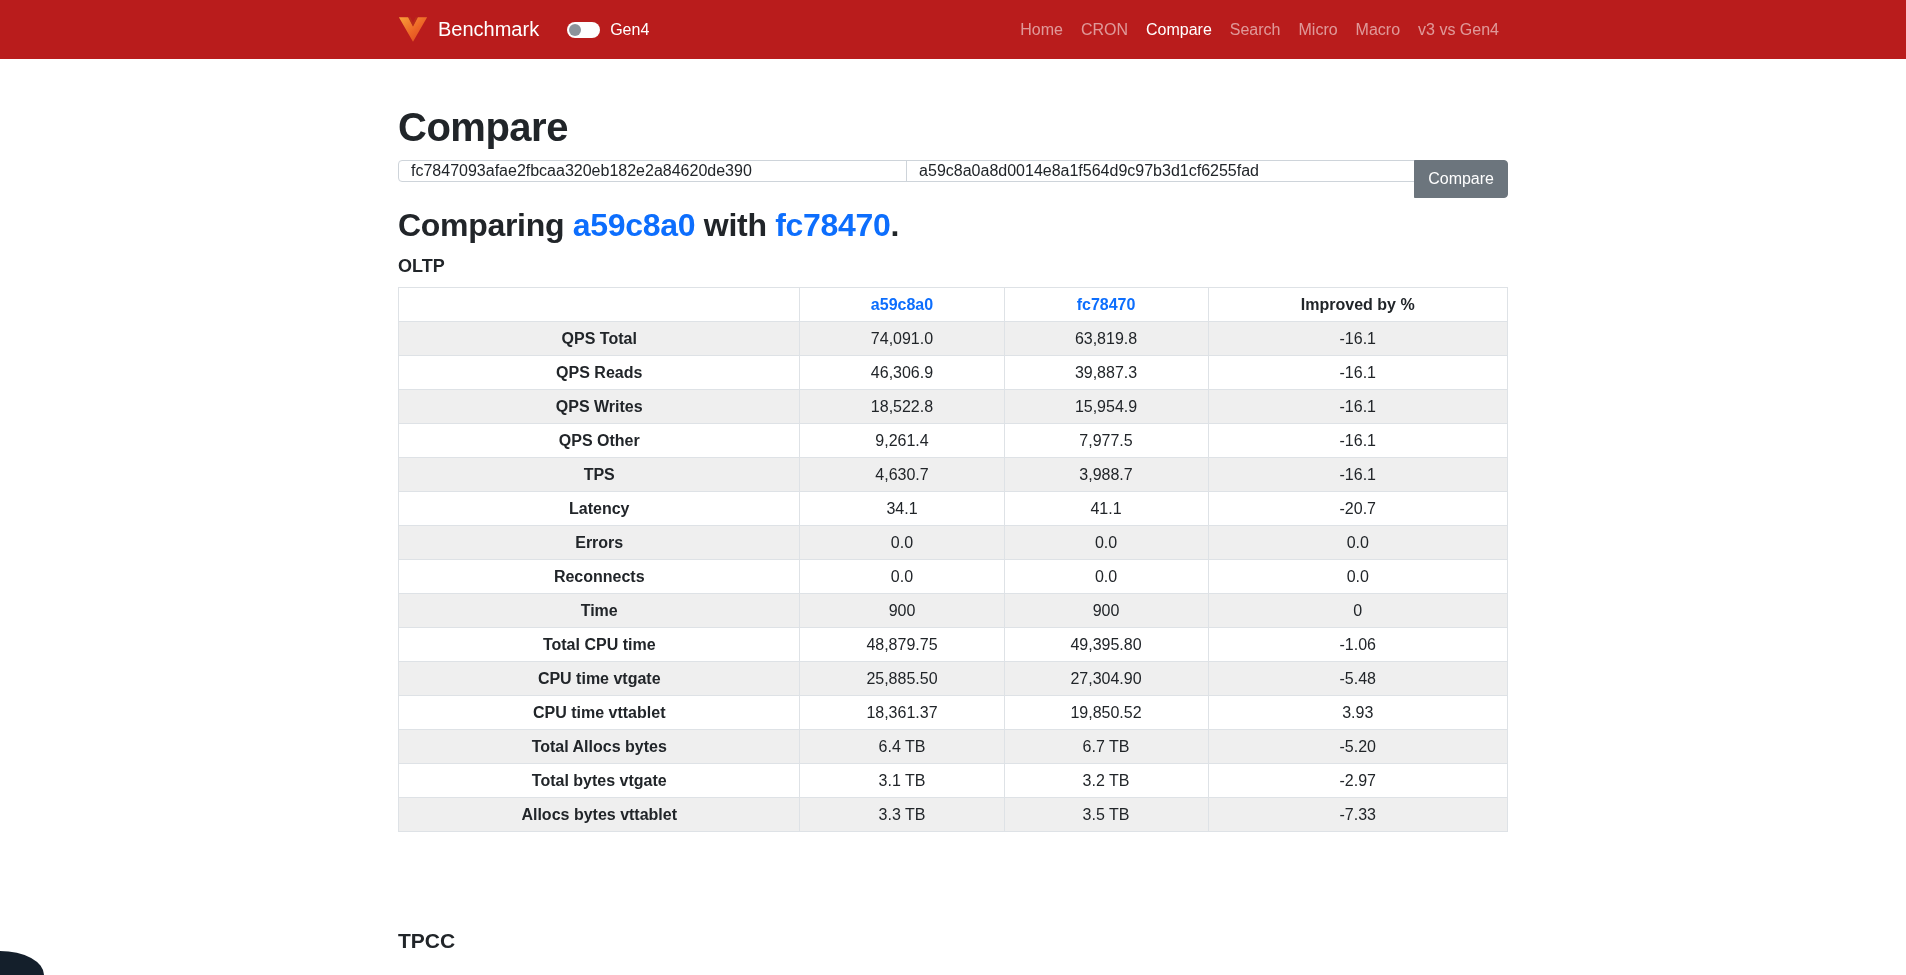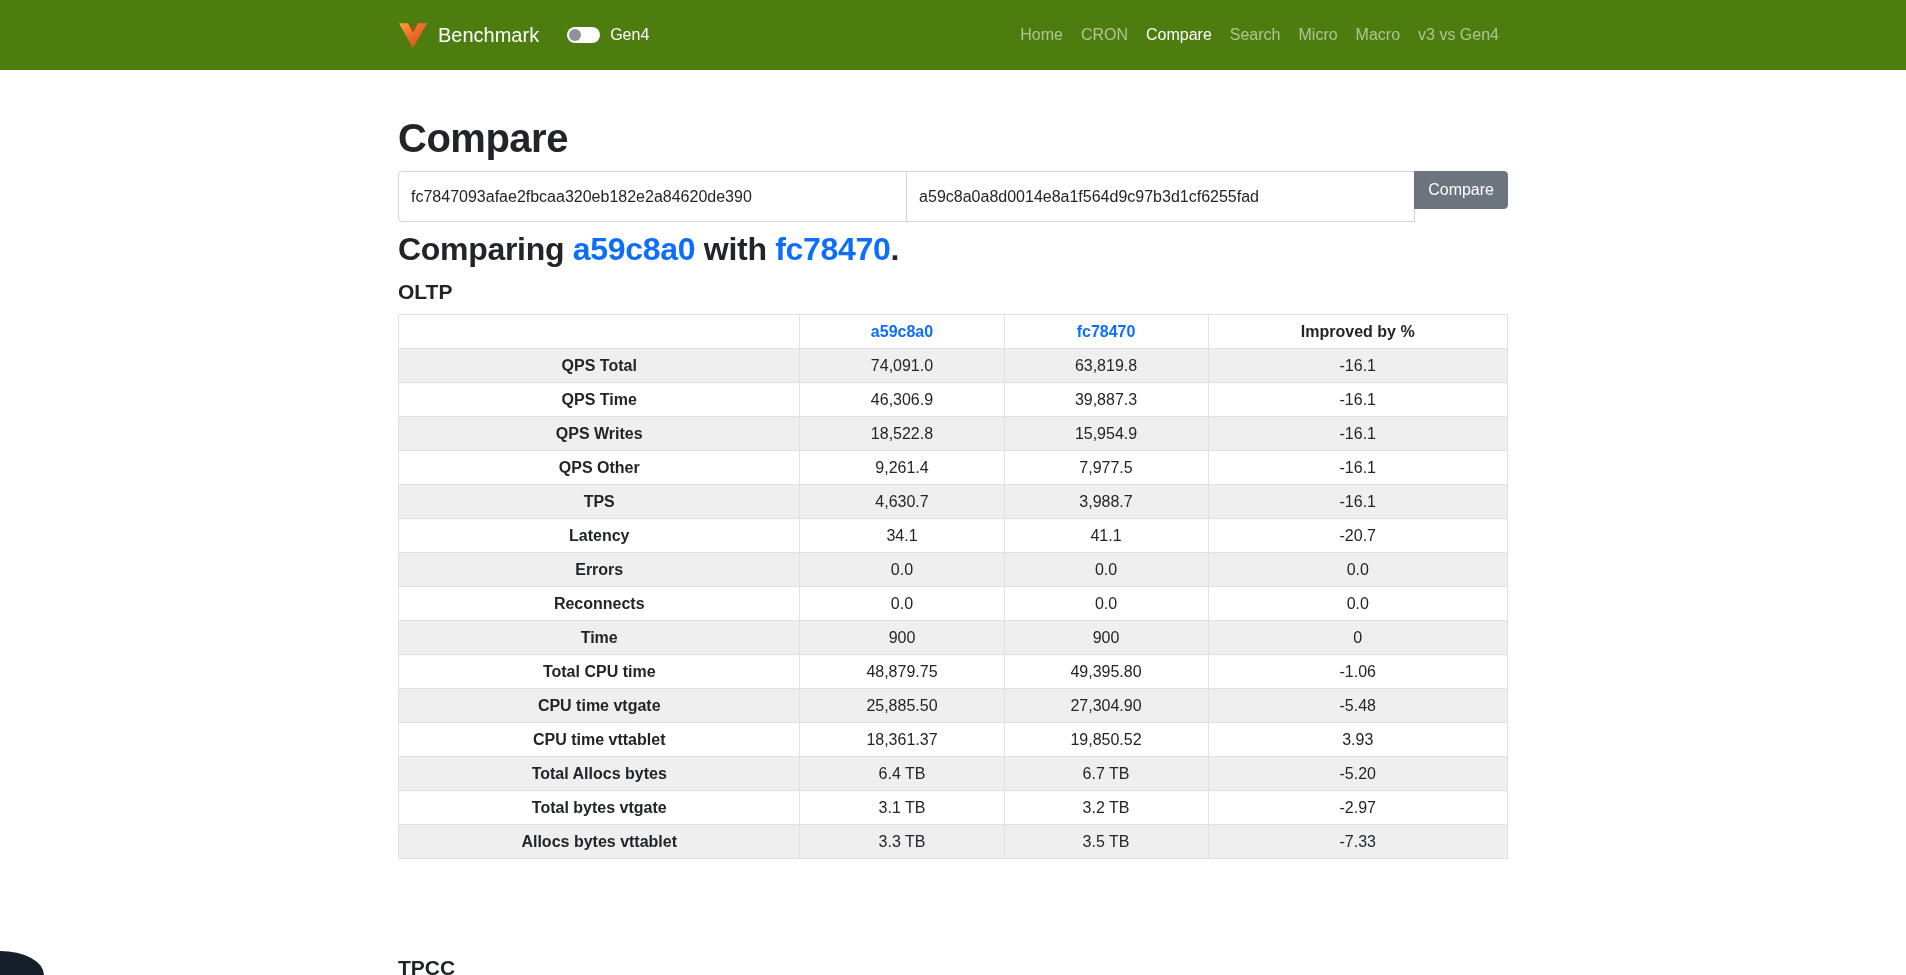--- a/index.html
+++ b/index.html
@@ -2,50 +2,50 @@
 <html><head>
 <meta charset="utf-8">
 <style>
   * { margin:0; padding:0; box-sizing:border-box; }
   html,body { width:1906px; height:975px; overflow:hidden; background:#fff;
     font-family:"Liberation Sans", sans-serif; color:#212529; }
 
   .container { max-width:1140px; margin:0 auto; padding:0 15px; }
 
   
-  .navbar { height:70px; background:#4d7c0f; }
+  .navbar { height:59px; background:#b91c1c; }
   .navbar .container { height:100%; display:flex; align-items:center; justify-content:space-between; }
   .nav-left { display:flex; align-items:center; gap:14px; }
   .brand { display:flex; align-items:center; gap:10px; color:#fff; font-size:20px; text-decoration:none; }
   .brand svg { display:block; }
   .switch-wrap { display:flex; align-items:center; gap:10px; margin-left:14px; }
   .switch { width:33px; height:16px; background:#fdfdfe; border-radius:9px; position:relative; cursor:pointer; }
   .switch .knob { position:absolute; left:2px; top:2px; width:12px; height:12px; border-radius:50%; background:#8b939b; }
   .switch-label { color:#fff; font-size:16px; }
   .nav-links { display:flex; align-items:flex-end; }
   .nav-link { color:rgba(255,255,255,.55); font-size:16px; text-decoration:none; padding:8px 9px; white-space:nowrap; }
   .nav-link.active { color:#fff; }
 
   
   .page-title { font-size:40px; font-weight:600; margin-top:46px; margin-bottom:10px; letter-spacing:-.5px; }
 
   .input-group { display:flex; width:100%; }
-  .input-group input { flex:1 1 0; height:51px; font-size:16px; color:#212529;
+  .input-group input { flex:1 1 0; height:22px; font-size:16px; color:#212529;
     font-family:"Liberation Sans", sans-serif;
     padding:6px 12px; border:1px solid #ced4da; background:#fff; outline:none; }
   .input-group input:first-child { border-radius:4px 0 0 4px; }
   .input-group input + input { margin-left:-1px; border-radius:0; }
   .btn-compare { margin-left:-1px; height:38px; padding:6px 13px; font-size:16px;
     font-family:"Liberation Sans", sans-serif;
     background:#6c757d; color:#fff; border:1px solid #6c757d; border-radius:0 4px 4px 0; cursor:pointer; }
 
   .comparing { font-size:32px; font-weight:600; margin-top:9px; letter-spacing:-.3px; }
   .comparing a { color:#0d6efd; text-decoration:none; }
 
-  .section-title { font-size:21px; font-weight:700; margin-top:12px; margin-bottom:10px; }
+  .section-title { font-size:18px; font-weight:700; margin-top:12px; margin-bottom:10px; }
 
   table.cmp { width:100%; border-collapse:collapse; font-size:16px; }
   table.cmp th, table.cmp td { border:1px solid #dee2e6; text-align:center; padding:6px 8px; line-height:21px; }
   table.cmp thead th { font-weight:700; background:#fff; }
   table.cmp thead th.sha a { color:#0d6efd; font-weight:700; text-decoration:none; }
   table.cmp tbody tr:nth-child(odd) { background:#efefef; }
   table.cmp tbody th { font-weight:700; }
   table.cmp col.c-label { width:36.2%; }
   table.cmp col.c-a { width:18.4%; }
   table.cmp col.c-b { width:18.4%; }
@@ -126,21 +126,21 @@
       </tr>
     </thead>
     <tbody>
         <tr>
           <th>QPS Total</th>
           <td>74,091.0</td>
           <td>63,819.8</td>
           <td>-16.1</td>
         </tr>
         <tr>
-          <th>QPS Time</th>
+          <th>QPS Reads</th>
           <td>46,306.9</td>
           <td>39,887.3</td>
           <td>-16.1</td>
         </tr>
         <tr>
           <th>QPS Writes</th>
           <td>18,522.8</td>
           <td>15,954.9</td>
           <td>-16.1</td>
         </tr>

